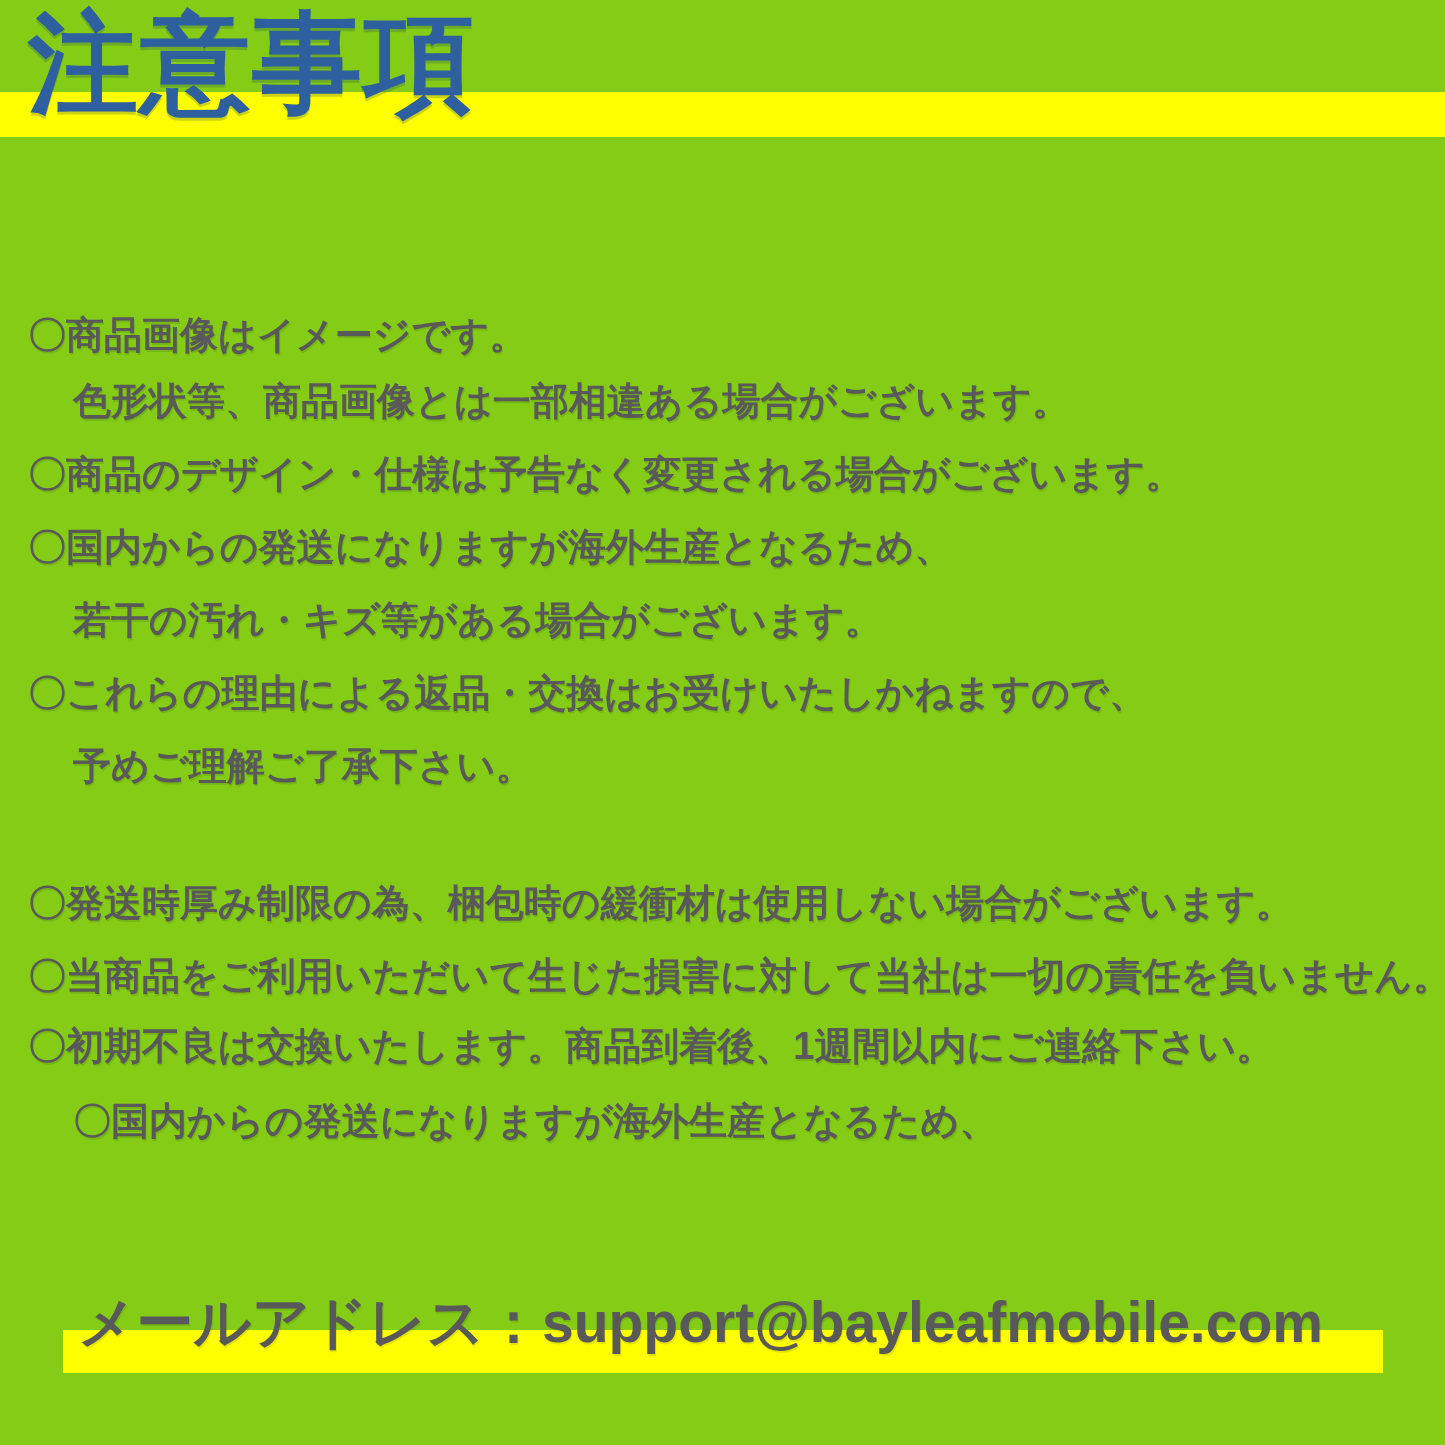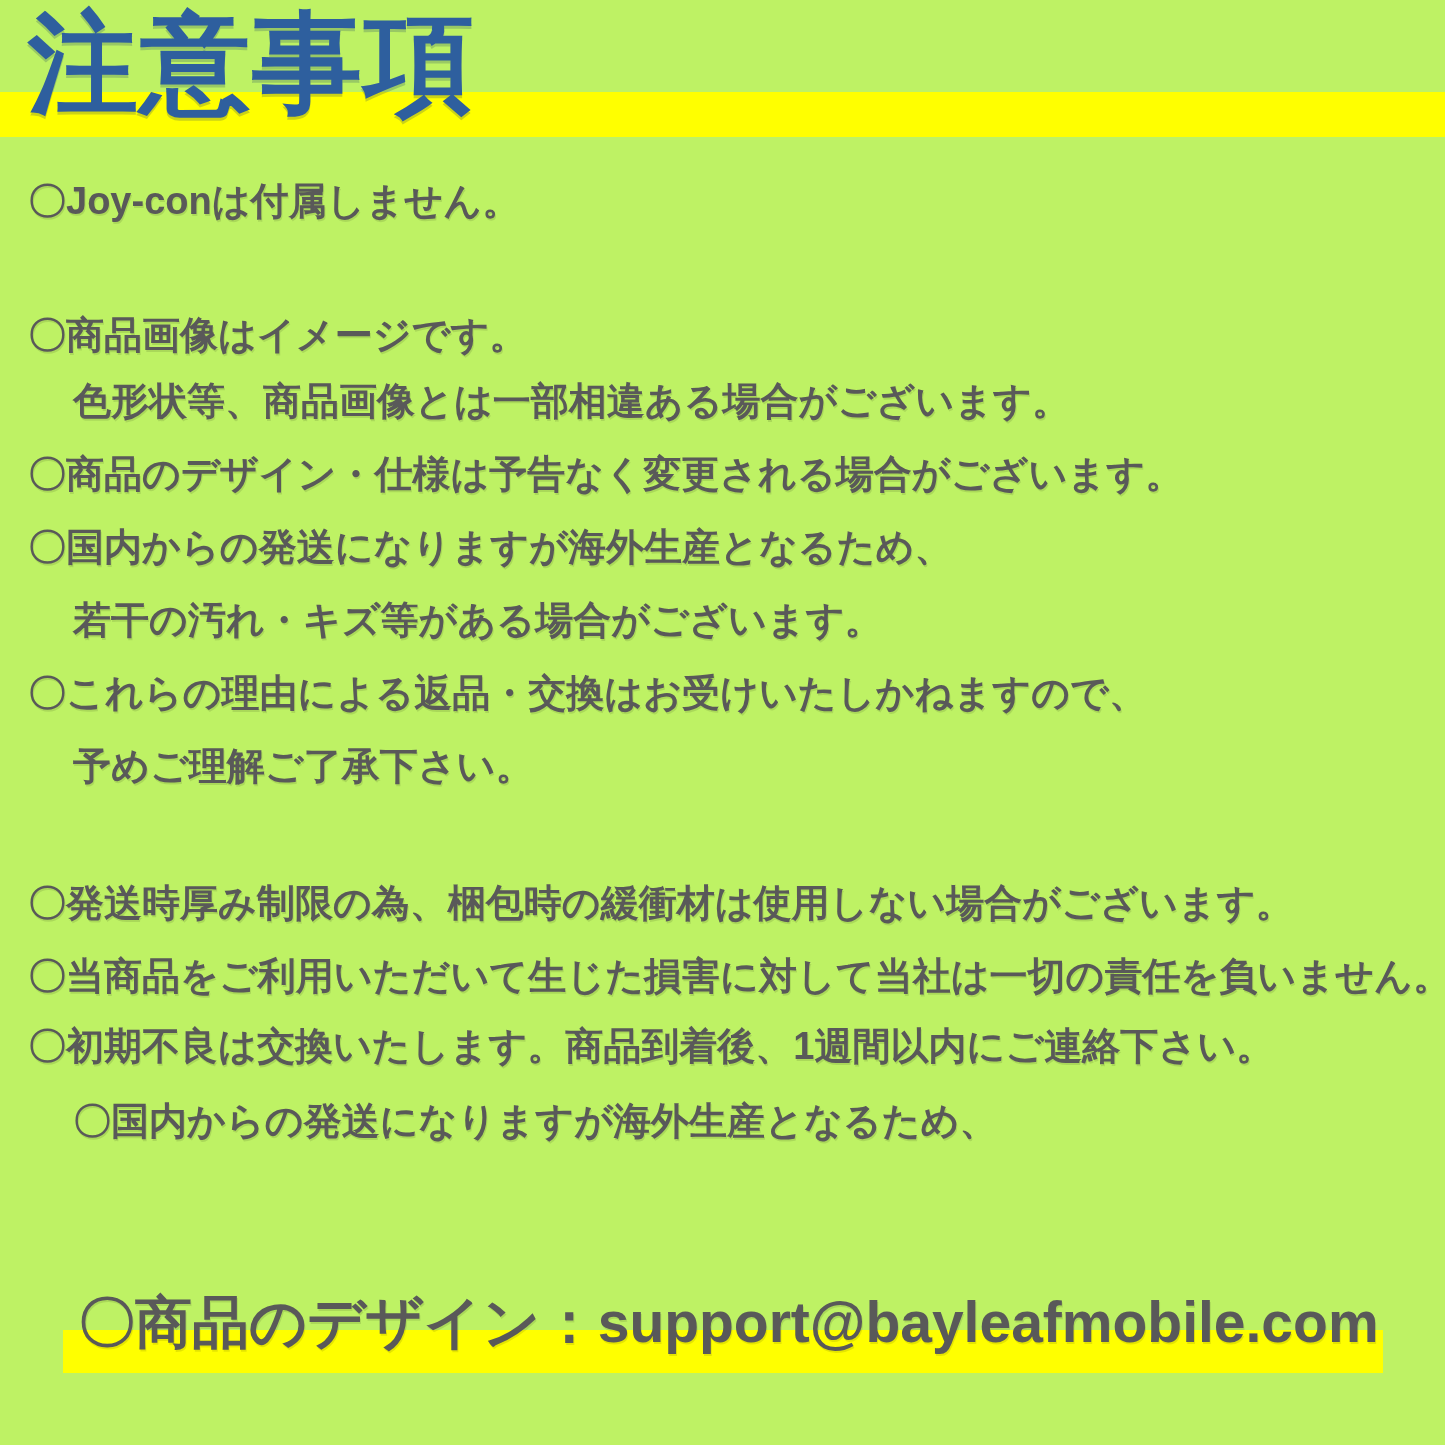--- a/index.html
+++ b/index.html
@@ -4,21 +4,21 @@
 <style>
   html, body { margin: 0; padding: 0; }
   body {
     width: 1445px; height: 1445px;
     background: #ffffff;
     font-family: "Liberation Sans", "DejaVu Sans", sans-serif;
   }
   .canvas {
     position: relative;
     width: 1445px; height: 1445px;
-    background: #bef264;
+    background: #84cc16;
     overflow: hidden;
     font-weight: bold;
   }
   .title-bar {
     position: absolute;
     left: 0; top: 92px;
     width: 1445px; height: 45px;
     background: #ffff00;
     z-index: 1;
   }
@@ -64,31 +64,30 @@
   }
 </style>
 </head>
 <body>
 
 <div class="canvas">
 
   <div class="title-bar"></div>
   <h1 class="title">注意事項</h1>
 
-  <div class="line" style="top:182px">〇Joy-conは付属しません。</div>
 
   <div class="line" style="top:316px">〇商品画像はイメージです。</div>
   <div class="line indent" style="top:382px">色形状等、商品画像とは一部相違ある場合がございます。</div>
   <div class="line" style="top:455px">〇商品のデザイン・仕様は予告なく変更される場合がございます。</div>
   <div class="line" style="top:528px">〇国内からの発送になりますが海外生産となるため、</div>
   <div class="line indent" style="top:601px">若干の汚れ・キズ等がある場合がございます。</div>
   <div class="line" style="top:674px">〇これらの理由による返品・交換はお受けいたしかねますので、</div>
   <div class="line indent" style="top:747px">予めご理解ご了承下さい。</div>
 
   <div class="line" style="top:884px">〇発送時厚み制限の為、梱包時の緩衝材は使用しない場合がございます。</div>
   <div class="line" style="top:957px">〇当商品をご利用いただいて生じた損害に対して当社は一切の責任を負いません。</div>
   <div class="line" style="top:1027px">〇初期不良は交換いたします。商品到着後、1週間以内にご連絡下さい。</div>
   <div class="line indent" style="top:1102px">〇国内からの発送になりますが海外生産となるため、</div>
 
   <div class="email-bar"></div>
-  <div class="email">〇商品のデザイン：support@bayleafmobile.com</div>
+  <div class="email">メールアドレス：support@bayleafmobile.com</div>
 
 </div>
 
 </body></html>

